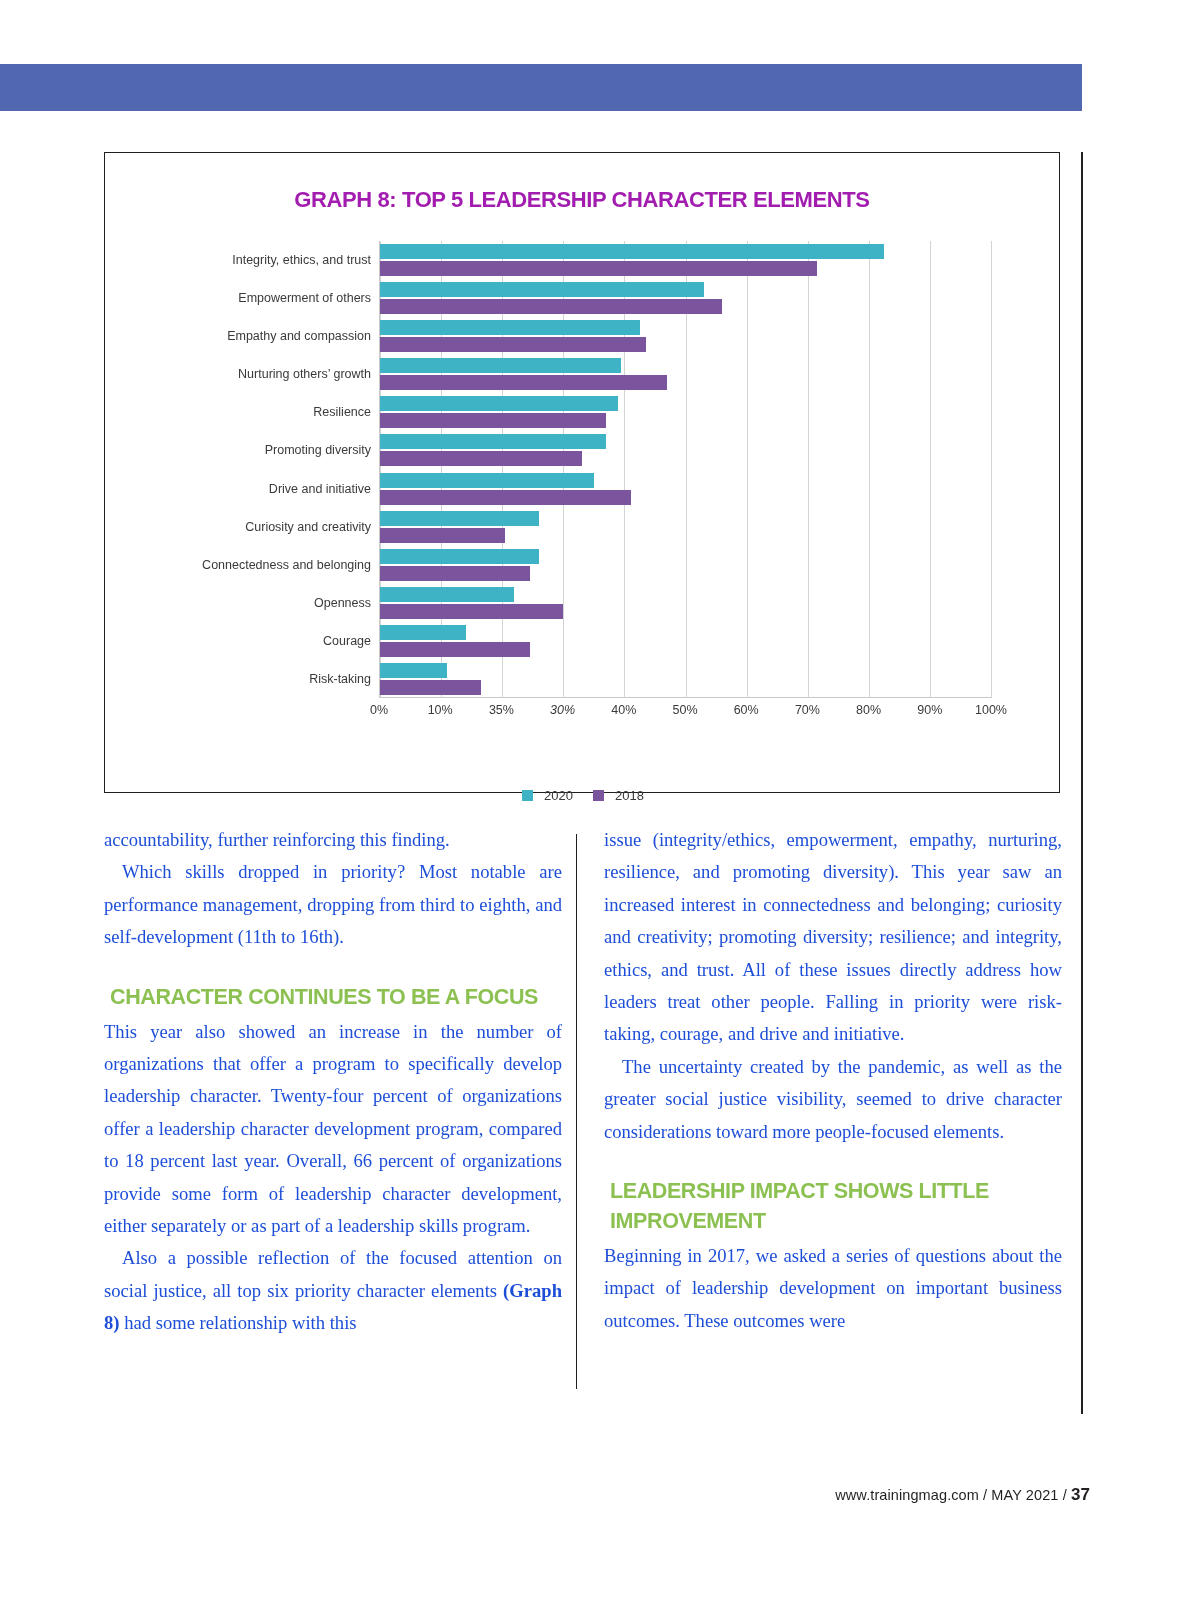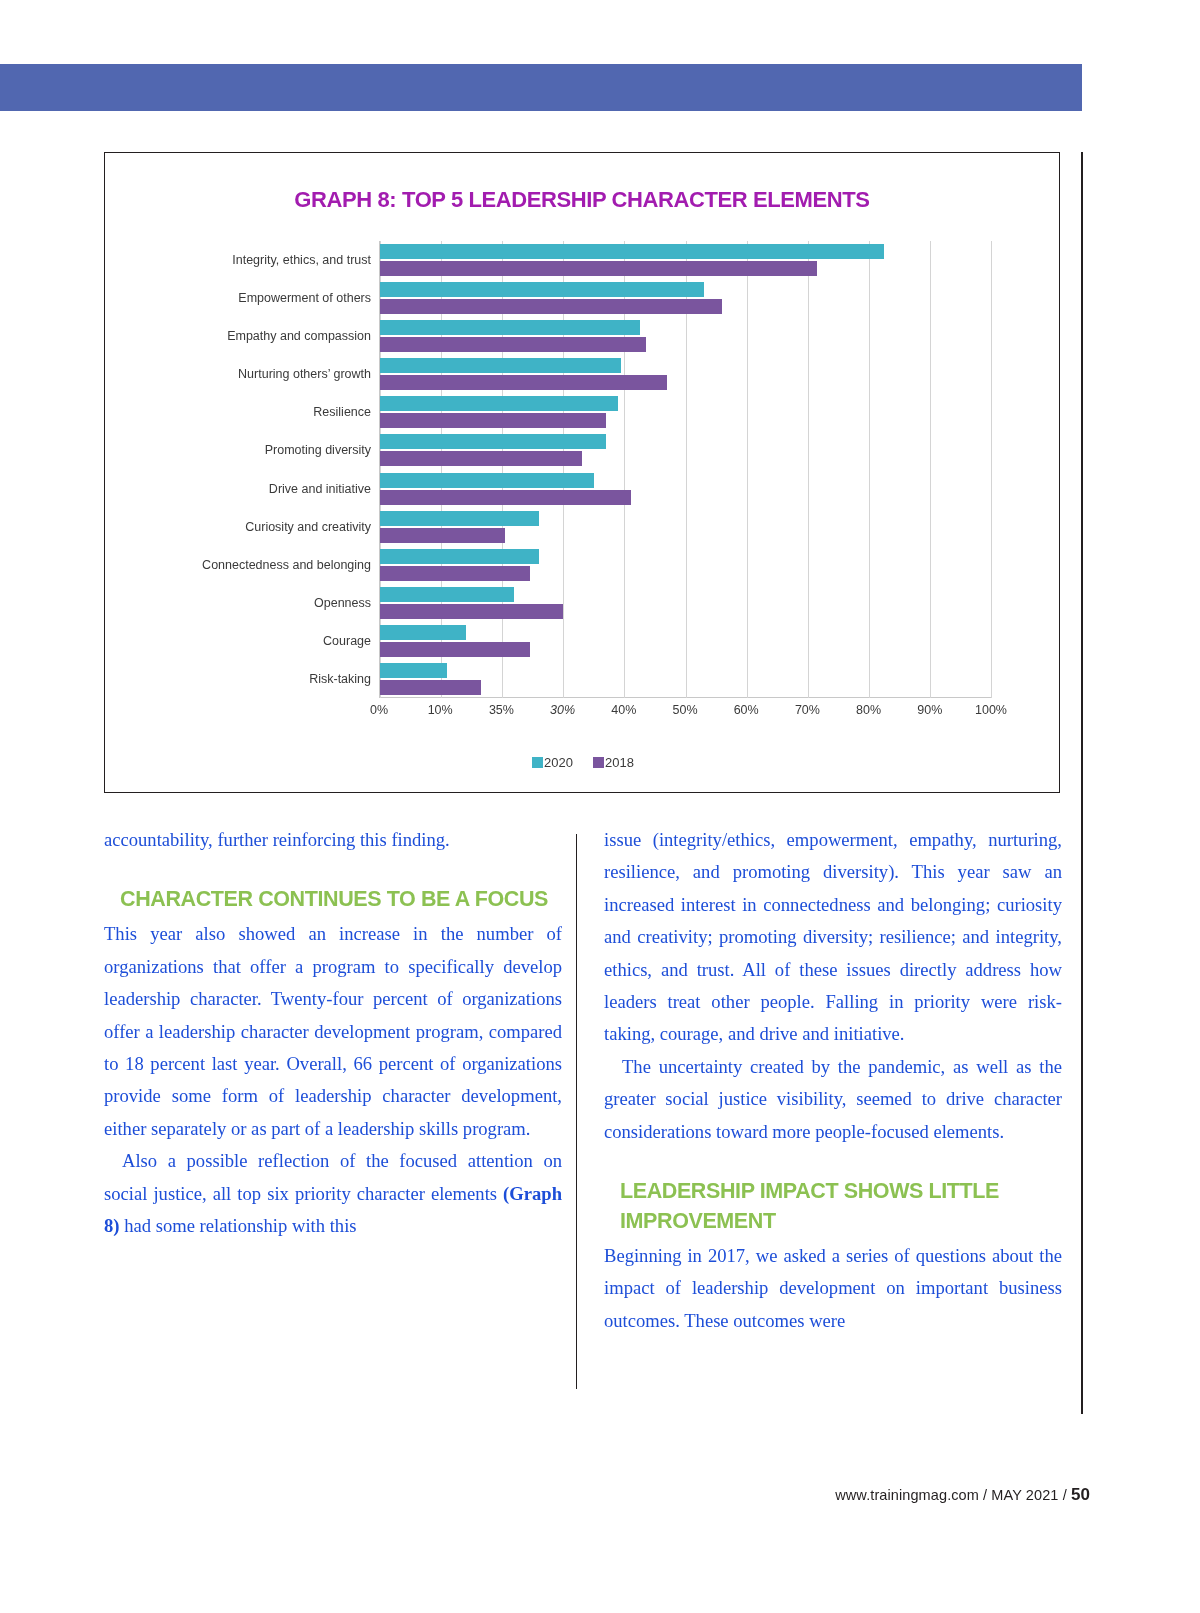--- a/index.html
+++ b/index.html
@@ -97,21 +97,21 @@
     transform:translateX(-50%);
     white-space:nowrap;
   }
 
   .legend{
     position:absolute;
     left:0; top:514px;
     width:956px;
     display:flex; justify-content:center; align-items:center; gap:20px;
   }
-  .legend-item{ display:flex; align-items:center; gap:1px; }
+  .legend-item{ display:flex; align-items:center; gap:11px;margin-top:33px; }
   .legend-swatch{ width:11px; height:11px; display:block; }
   .legend-swatch.y2020{ background:#3fb3c6; }
   .legend-swatch.y2019{ background:#7a559e; }
   .legend-label{
     font-family:"Liberation Sans", sans-serif;
     font-size:13px; color:#3a3a3a;
   }
 
   
   .cols{
@@ -133,21 +133,21 @@
     margin:0 0 0 0;
     font-family:"Liberation Serif", serif;
     font-size:18.6px;
     line-height:32.4px;
     color:#1d4ed8;
     text-align:justify;
     text-justify:inter-word;
   }
   p.body.indent{ text-indent:18px; }
   h2.head{
-    margin:28px 0 4px 16px;
+    margin:28px 0 4px 6px;
     font-family:"Liberation Sans", sans-serif;
     font-weight:bold;
     font-size:21.5px;
     line-height:30px;
     letter-spacing:-0.4px;
     color:#8cc152;
     text-transform:uppercase;
   }
   .bold{ font-weight:bold; }
 
@@ -273,26 +273,27 @@
         </div>
       </div>
   </div>
 </div>
 
 <div class="cols">
   <div class="col-divider"></div>
 
   <div class="col left">
     <p class="body">accountability, further reinforcing this finding.</p>
+    <p class="body indent">Which skills dropped in priority? Most notable are performance management, dropping from third to eighth, and self-development (11th to 16th).</p>
     <h2 class="head">CHARACTER CONTINUES TO BE A FOCUS</h2>
     <p class="body">This year also showed an increase in the number of organizations that offer a program to specifically develop leadership character. Twenty-four percent of organizations offer a leadership character development program, compared to 18 percent last year. Overall, 66 percent of organizations provide some form of leadership character development, either separately or as part of a leadership skills program.</p>
     <p class="body indent"><span>Also a possible reflection of the focused attention on social justice, all top six priority character elements </span><span class="bold">(Graph 8)</span><span> had some relationship with this</span></p>
   </div>
 
   <div class="col right">
     <p class="body">issue (integrity/ethics, empowerment, empathy, nurturing, resilience, and promoting diversity). This year saw an increased interest in connectedness and belonging; curiosity and creativity; promoting diversity; resilience; and integrity, ethics, and trust. All of these issues directly address how leaders treat other people. Falling in priority were risk-taking, courage, and drive and initiative.</p>
     <p class="body indent">The uncertainty created by the pandemic, as well as the greater social justice visibility, seemed to drive character considerations toward more people-focused elements.</p>
     <h2 class="head">LEADERSHIP IMPACT SHOWS LITTLE IMPROVEMENT</h2>
     <p class="body">Beginning in 2017, we asked a series of questions about the impact of leadership development on important business outcomes. These outcomes were</p>
   </div>
 </div>
 
-<div class="footer"><span>www.trainingmag.com / MAY 2021 / </span><span class="pageno">50</span></div>
+<div class="footer"><span>www.trainingmag.com / MAY 2021 / </span><span class="pageno">37</span></div>
 
 </body></html>

